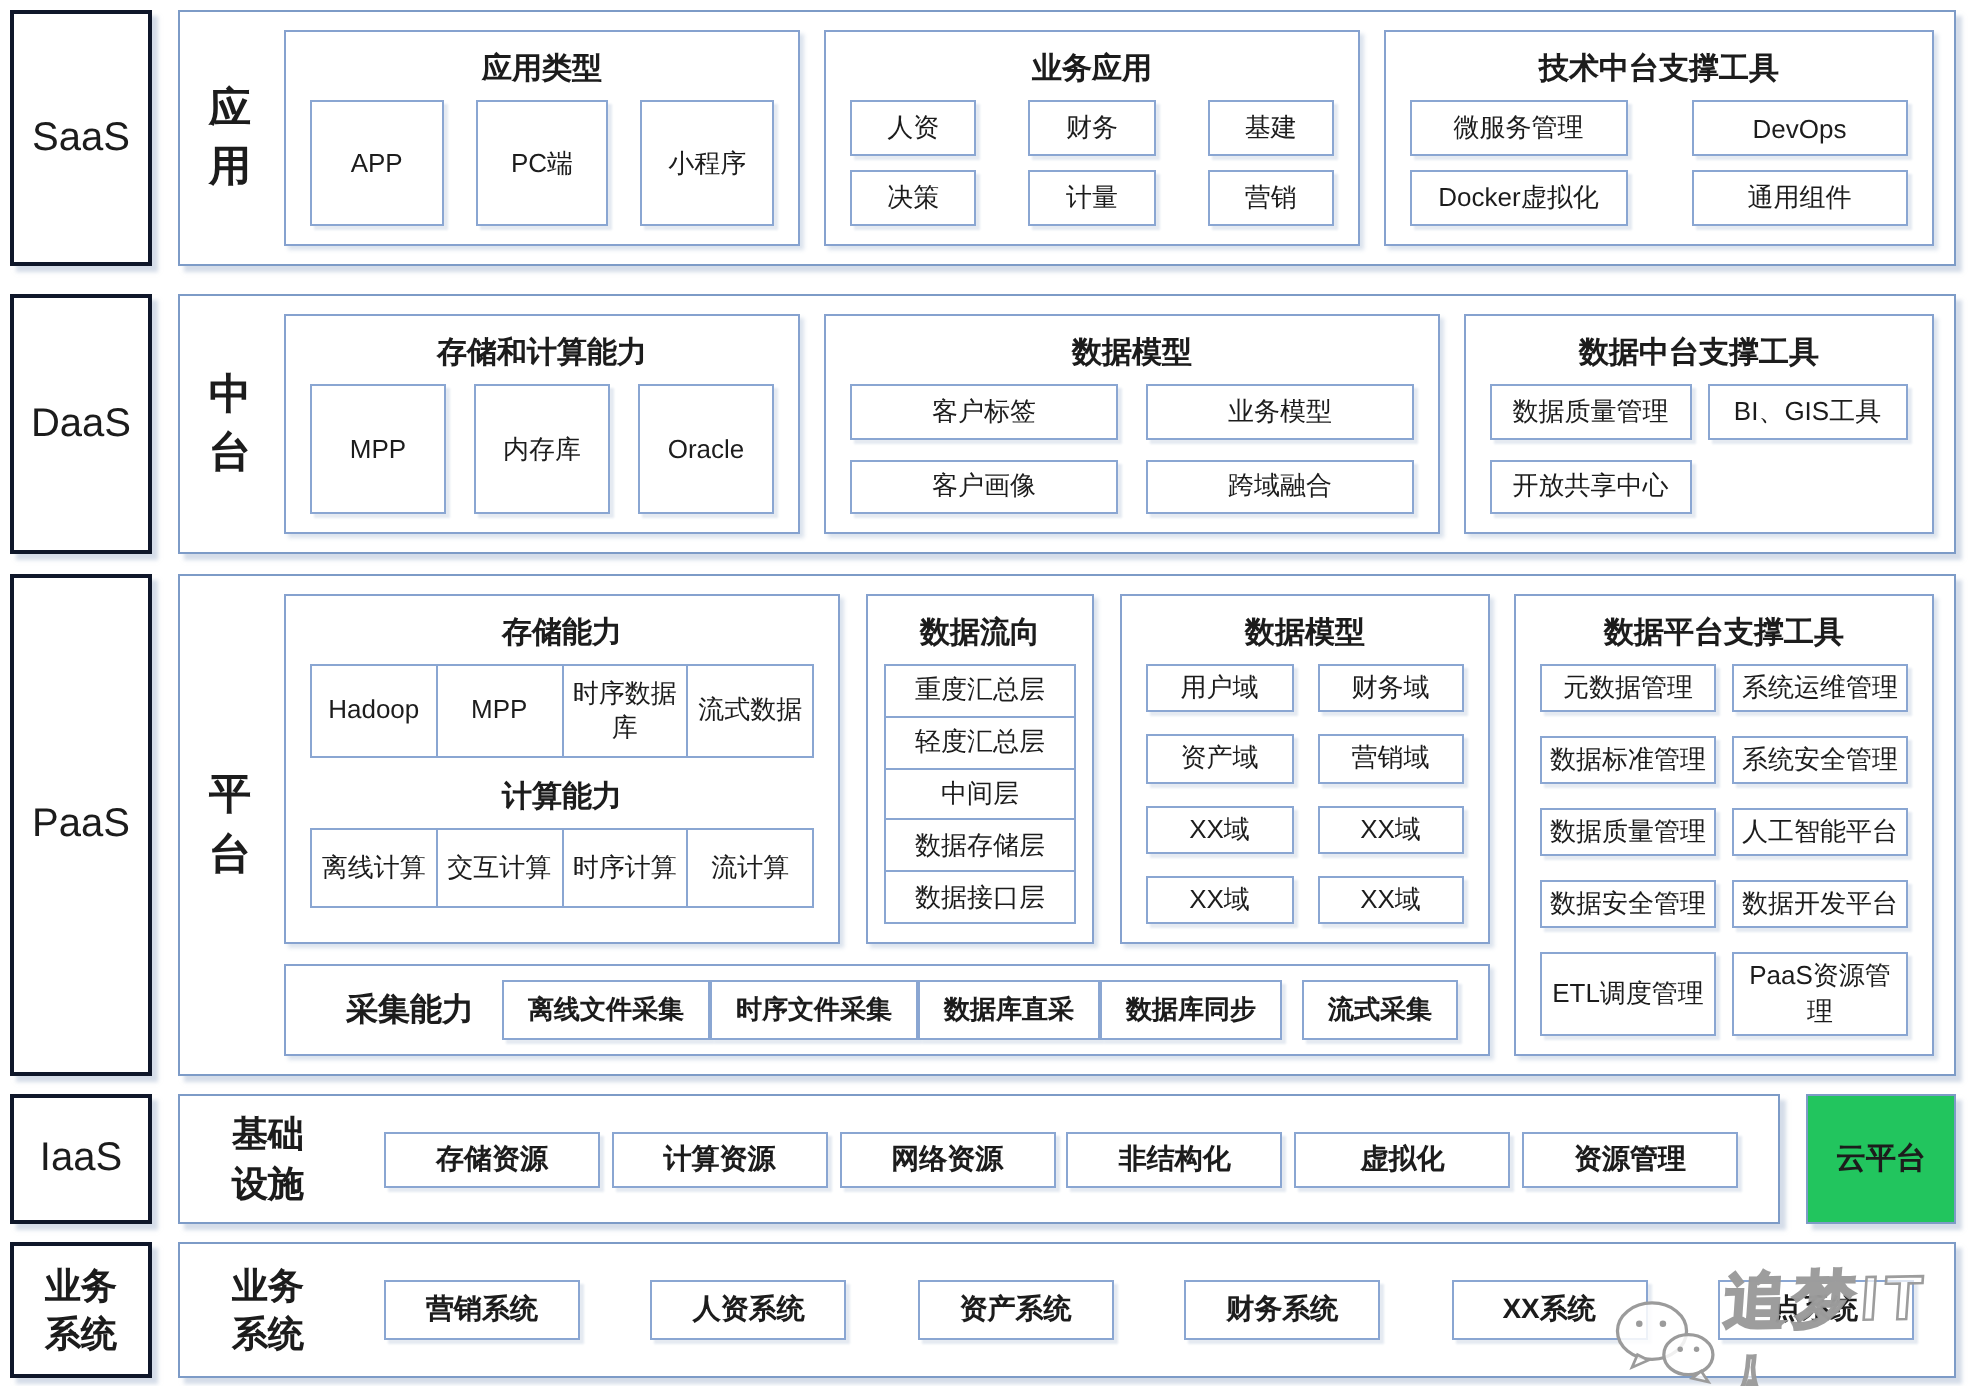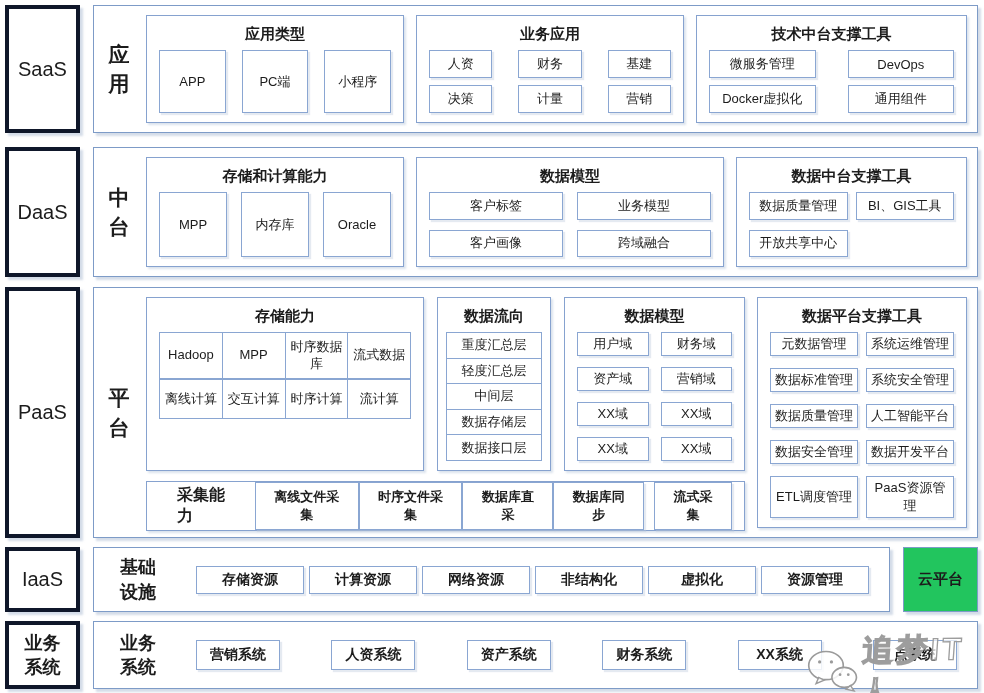--- a/index.html
+++ b/index.html
@@ -5,21 +5,21 @@
   html,body{margin:0;padding:0;background:#fff;}
   body{width:984px;height:693px;position:relative;overflow:hidden;
        font-family:"Liberation Sans","DejaVu Sans",sans-serif;color:#1c1c1c;}
   .canvas{position:absolute;inset:0;}
   .row{position:absolute;left:5px;width:973px;display:flex;gap:13px;}
   .r1{top:5px;height:128px;}
   .r2{top:147px;height:130px;}
   .r3{top:287px;height:251px;}
   .r4{top:547px;height:65px;}
   .r5{top:621px;height:68px;border-radius:11px;}
-  .tierbox{flex:0 0 67px;border:4px solid #0f172a;background:#fff;
+  .tierbox{flex:0 0 67px;border:2px solid #0f172a;background:#fff;
     display:flex;align-items:center;justify-content:center;font-size:20px;
     box-shadow:3px 3px 2px rgba(176,192,214,.55);}
   .tierbox .wrap2{width:42px;word-break:break-all;text-align:center;font-size:18px;font-weight:700;line-height:1.35;}
   .main{flex:1;border:1px solid #7d9bc7;background:#fff;display:flex;
     box-shadow:3px 3px 2px rgba(176,192,214,.55);box-sizing:border-box;}
   .pad{padding:9px 10px;gap:12px;}
   .vlabel{flex:0 0 30px;display:flex;align-items:center;justify-content:center;}
   .vlabel span{display:block;width:24px;word-break:break-all;text-align:center;
     font-size:21px;font-weight:700;line-height:1.4;}
   .hlabel{flex:0 0 64px;display:flex;align-items:center;justify-content:center;}
@@ -68,21 +68,21 @@
   .collect-title{font-size:16px;font-weight:700;padding:0 14px 0 18px;}
   .collect-leaf{font-weight:600;padding:5px 12px;}
   
   .main.r4main{padding:7px 12px;gap:8px;align-items:center;}
   .r4 .itemband,.r5 .itemband{flex:1;display:flex;align-items:center;justify-content:space-between;padding:0 8px 0 18px;}
   .bigleaf{width:108px;height:28px;font-weight:700;font-size:14px;}
   .cloudbox{flex:0 0 73px;border:1px solid #7d9bc7;background:#22c55e;display:flex;
     align-items:center;justify-content:center;font-size:15px;font-weight:700;
     box-shadow:3px 3px 2px rgba(176,192,214,.55);}
   .main.r5main{padding:7px 12px;gap:8px;align-items:center;}
-  .bizleaf{width:84px;height:30px;font-weight:700;font-size:14px;}
+  .bizleaf{width:98px;height:30px;font-weight:700;font-size:14px;}
   
   .watermark{position:absolute;top:629px;left:806px;display:flex;align-items:center;
     gap:2px;pointer-events:none;}
   .wm-text{font-size:31px;font-weight:700;letter-spacing:3px;
     color:rgba(255,255,255,0.25);-webkit-text-stroke:1.3px rgba(152,152,152,0.95);
     transform:skewX(-5deg) rotate(-1deg);text-shadow:0 0 1px rgba(255,255,255,.6);}
 </style>
 </head>
 <body>
 
@@ -168,20 +168,21 @@
       <div class="paas-left">
         <div class="paas-toprow">
           <div class="grp g-sc">
             <div class="gtitle">存储能力</div>
             <div class="seg sc-seg1">
               <div class="cell">Hadoop</div>
               <div class="cell">MPP</div>
               <div class="cell">时序数据库</div>
               <div class="cell">流式数据</div>
             </div>
+            <div class="gtitle" style="padding-top:10px;">计算能力</div>
             <div class="seg sc-seg2">
               <div class="cell">离线计算</div>
               <div class="cell">交互计算</div>
               <div class="cell">时序计算</div>
               <div class="cell">流计算</div>
             </div>
           </div>
           <div class="grp g-flow">
             <div class="gtitle">数据流向</div>
             <div class="segv" style="flex:1;">

